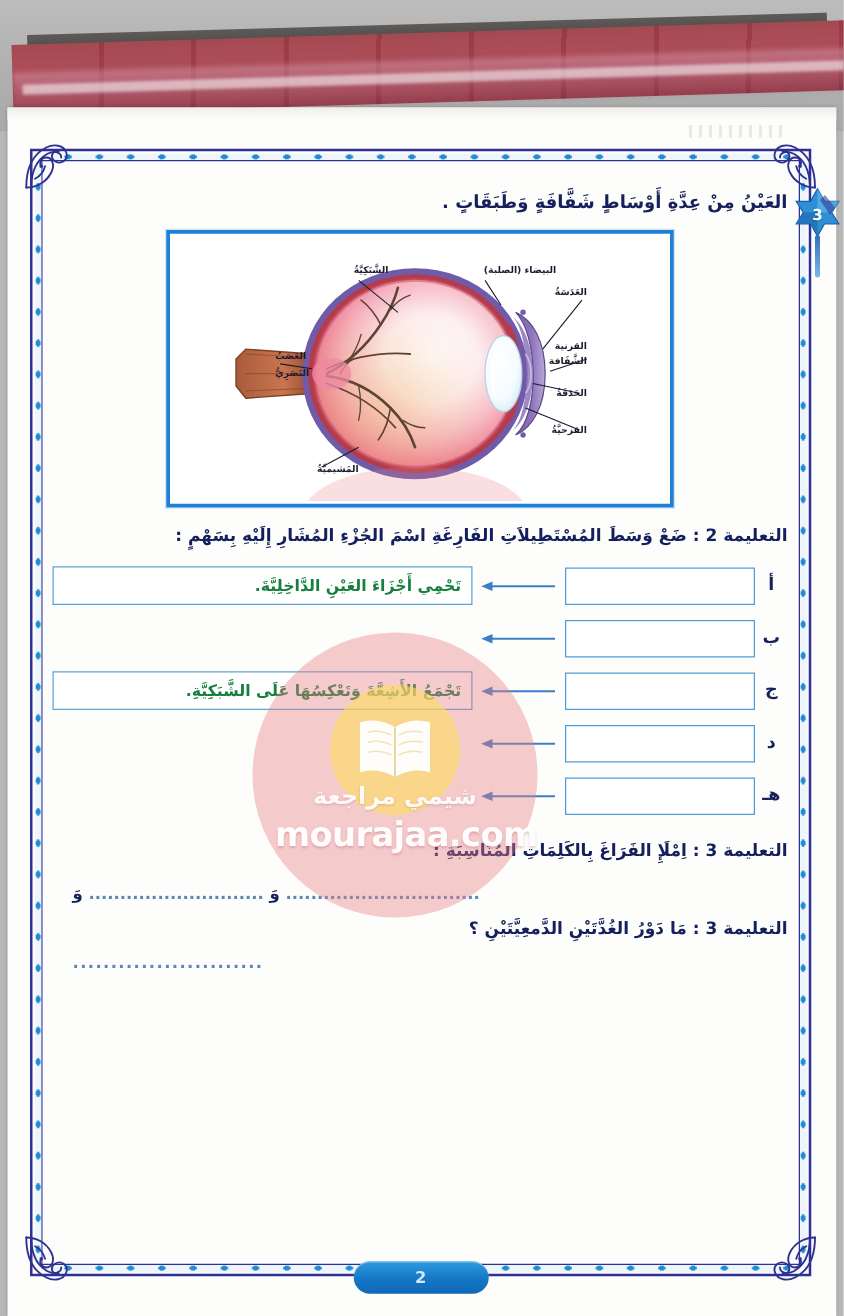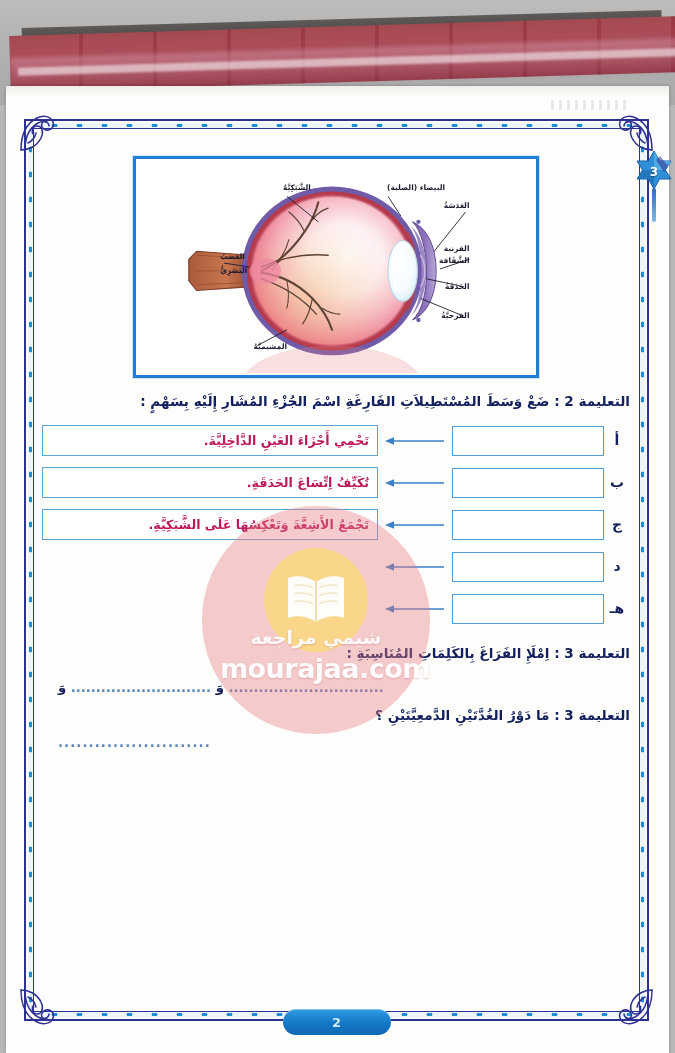--- a/index.html
+++ b/index.html
@@ -220,21 +220,21 @@
     border: 1.4px solid #5aa5d6;
     background: #ffffff;
     display: flex;
     align-items: center;
     justify-content: flex-start;
     padding: 0 8px;
   }
   .statement-text {
     font-size: 12.6px;
     font-weight: 600;
-    color: #be185d;
+    color: #15803d;
     white-space: nowrap;
   }
 
   
   .fill-block { margin-top: 7px; }
   .fill-line {
     font-size: 13.2px;
     font-weight: 600;
     color: #15205c;
     line-height: 2.05;
@@ -396,20 +396,21 @@
           <svg viewBox="0 0 40 40" aria-hidden="true">
             <polygon points="20,1 25.6,11 37,11 31.4,20 37,29 25.6,29 20,39 14.4,29 3,29 8.6,20 3,11 14.4,11" fill="#2f8fd6" stroke="#1b5fa8" stroke-width="1"></polygon>
             <polygon points="20,1 25.6,11 37,11 31.4,20 20,20" fill="#57aee4" opacity=".85"></polygon>
             <polygon points="20,39 14.4,29 3,29 8.6,20 20,20" fill="#1f6fb8" opacity=".8"></polygon>
             <polygon points="26,6 34,16 30,22 22,10" fill="#2b2f8f" opacity=".55"></polygon>
           </svg>
           <div class="star-num">3</div>
         </div>
         <div class="star-stem"></div>
 
+        <div class="sanad-text sanad-line2">العَيْنُ مِنْ عِدَّةِ أَوْسَاطٍ شَفَّافَةٍ وَطَبَقَاتٍ .</div>
       </div>
 
       <div class="figure-wrap">
         <div class="figure-inner">
           <svg viewBox="0 0 400 216" aria-hidden="true">
             <defs>
               <radialGradient id="gVit" cx="58%" cy="42%" r="62%">
                 <stop offset="0%" stop-color="#ffffff"></stop>
                 <stop offset="38%" stop-color="#fdeef0"></stop>
                 <stop offset="66%" stop-color="#f6b9c4"></stop>
@@ -526,23 +527,20 @@
 
         <div class="match-row">
           <div class="row-letter">ب</div>
           <div class="answer-box"></div>
           <div class="arrow-cell">
             <svg width="62" height="12" viewBox="0 0 62 12" aria-hidden="true">
               <line x1="60" y1="6" x2="8" y2="6" stroke="#3b7fc4" stroke-width="1.6"></line>
               <polygon points="1,6 10,2.2 10,9.8" fill="#3b7fc4"></polygon>
             </svg>
           </div>
-          <div class="statement-box">
-            <span class="statement-text">تُكَيِّفُ اِتِّسَاعَ الحَدَقَةِ.</span>
-          </div>
         </div>
 
         <div class="match-row">
           <div class="row-letter">ج</div>
           <div class="answer-box"></div>
           <div class="arrow-cell">
             <svg width="62" height="12" viewBox="0 0 62 12" aria-hidden="true">
               <line x1="60" y1="6" x2="8" y2="6" stroke="#3b7fc4" stroke-width="1.6"></line>
               <polygon points="1,6 10,2.2 10,9.8" fill="#3b7fc4"></polygon>
             </svg>

